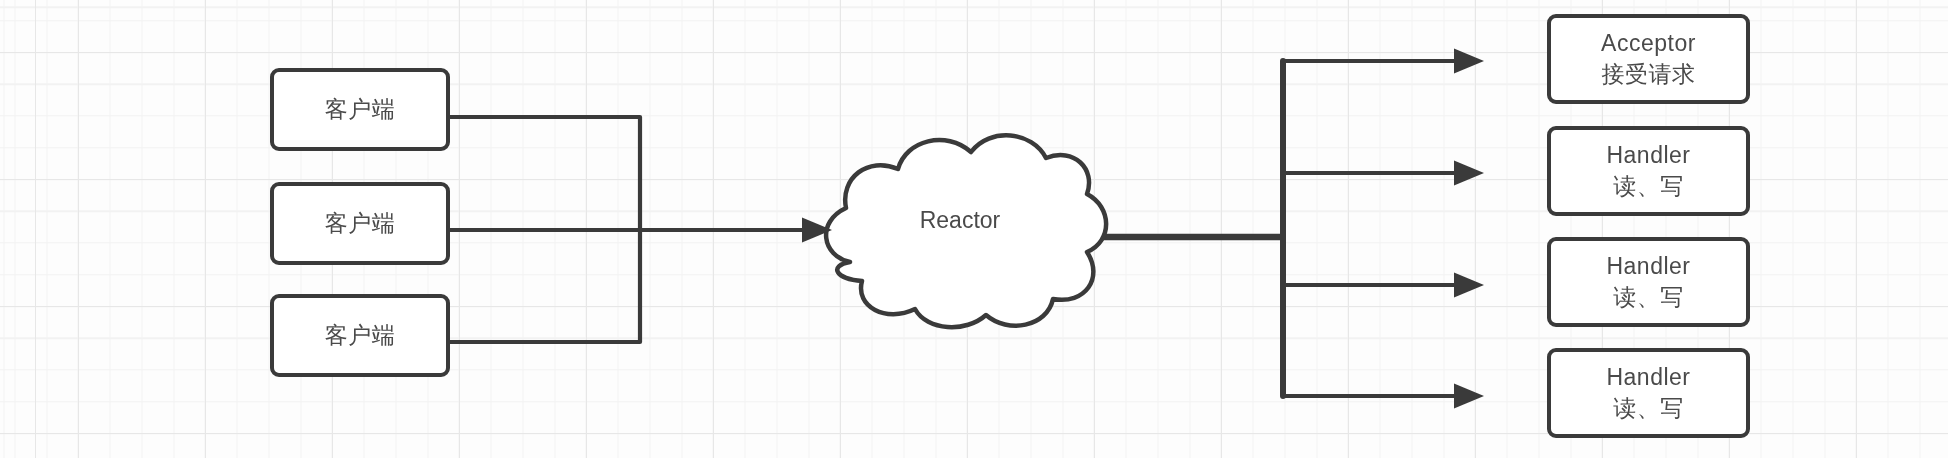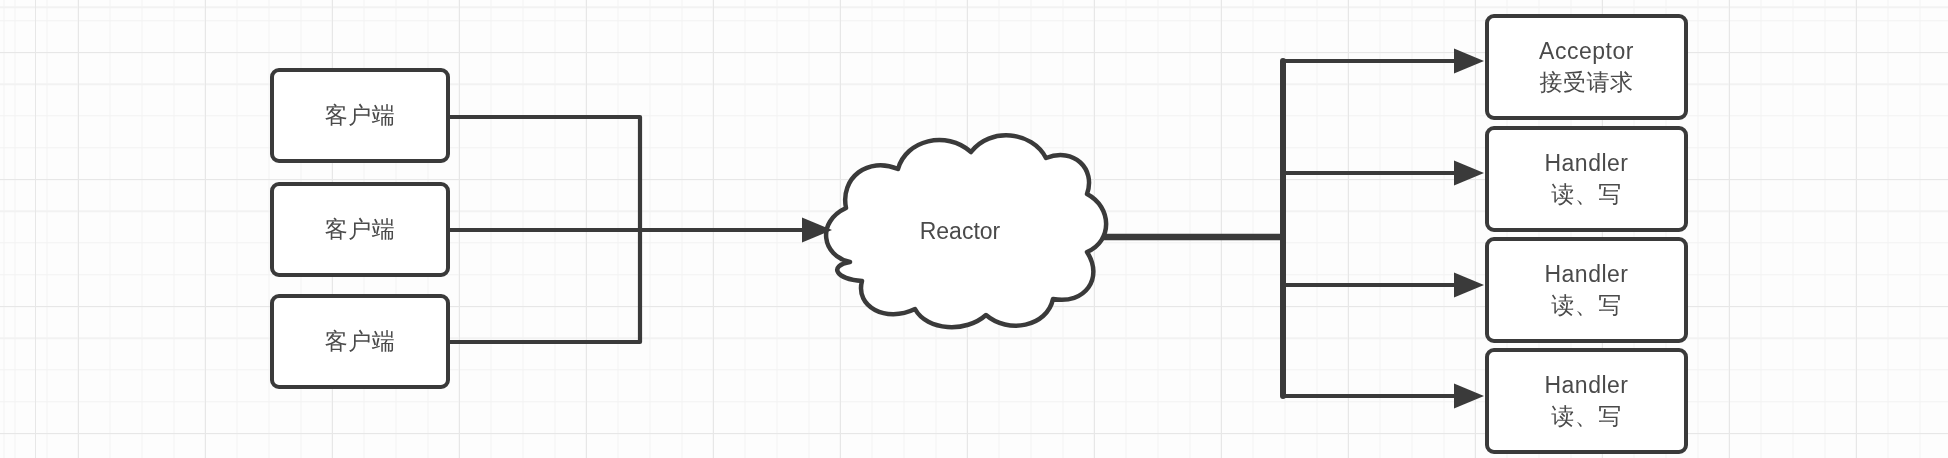--- a/index.html
+++ b/index.html
@@ -35,25 +35,25 @@
     display: flex;
     flex-direction: column;
     align-items: center;
     justify-content: center;
     color: #4a4a4a;
     font-size: 23px;
     line-height: 31px;
     text-align: center;
     letter-spacing: 0.5px;
   }
-  .client-box  { left: 270px; width: 180px; height: 95px; }
-  .right-box   { left: 1485px; width: 203px; height: 106px; }
+  .client-box  { left: 270px; width: 180px; height: 83px; }
+  .right-box   { left: 1547px; width: 203px; height: 90px; }
   .cloud-label {
     position: absolute;
-    left: 832px; top: 139px;
+    left: 832px; top: 128px;
     width: 256px; height: 183px;
     display: flex;
     flex-direction: column;
     align-items: center;
     justify-content: center;
     color: #4a4a4a;
     font-size: 23px;
     line-height: 32px;
     text-align: center;
   }

